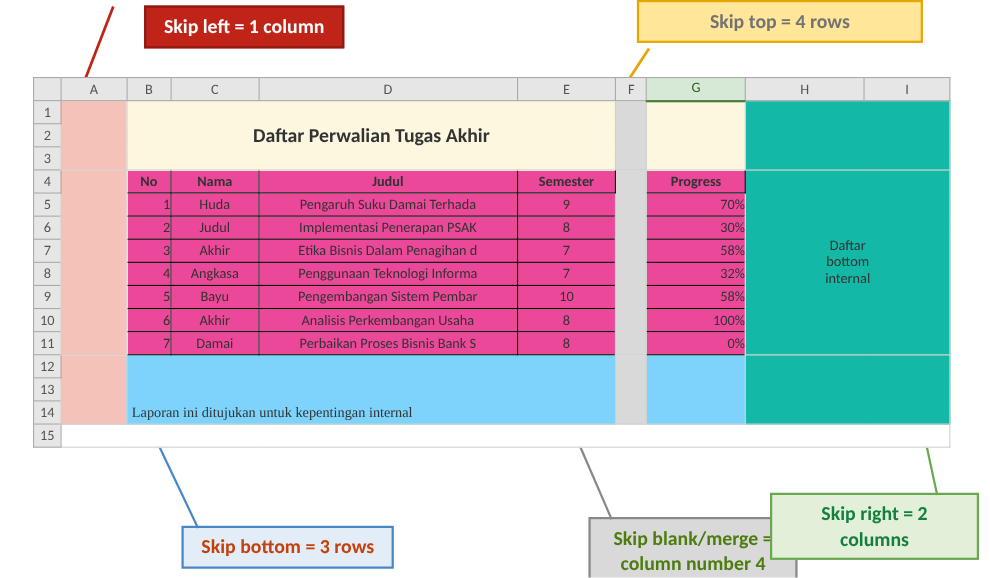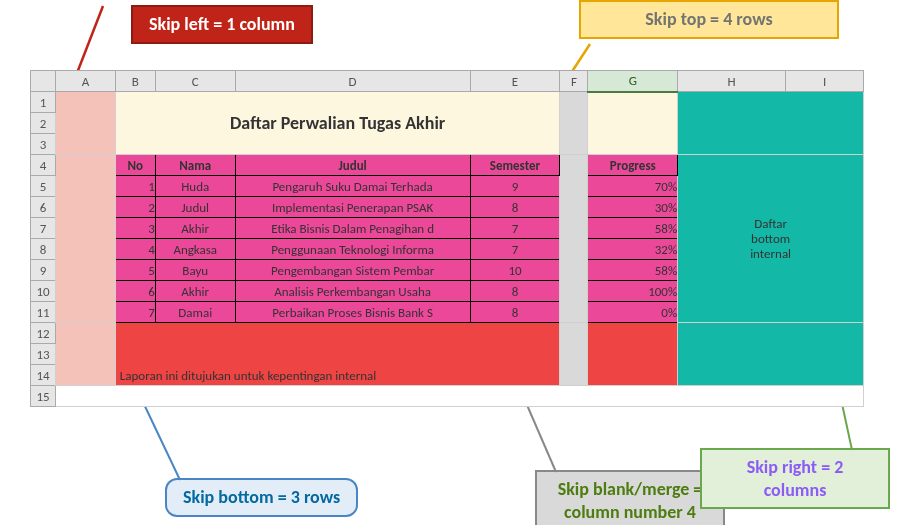--- a/index.html
+++ b/index.html
@@ -50,42 +50,42 @@
   }
   .cell { padding: 2px 4px; text-align: left; white-space: nowrap; overflow: hidden; }
   .cell.center { text-align: center; }
   .cell.right  { text-align: right; }
   .cell.bold   { font-weight: bold; }
 
   
   .region-skipleft  { background: #f4c2b8; }
   .region-skiptop   { background: #fdf7e0; }
   .region-skipright { background: #14b8a6; }
-  .region-skipbot   { background: #ef4444; }
+  .region-skipbot   { background: #7dd3fc; font-family: Liberation Serif, serif; }
   .region-mergecol  { background: #d9d9d9; }
   .region-body      { background: #ec4899; }
 
   .databorder { border: 1px solid #000 !important; }
 
   
   .callout {
     position: absolute;
     border: 2px solid;
     padding: 6px 16px;
     font-weight: bold;
     font-size: 18px;
     line-height: 1.25;
     text-align: center;
     box-sizing: border-box;
   }
   .co-red    { background:#c02418; border-color:#8e1a12; color:#fff; }
   .co-orange { background:#ffe699; border-color:#e6a500; color:#737373; }
-  .co-blue   { background:#e2edf7; border-color:#4a86c5; color:#0369a1;border-radius:12px; }
+  .co-blue   { background:#e2edf7; border-color:#4a86c5; color:#c2410c; }
   .co-gray   { background:#d9d9d9; border-color:#888;    color:#4d7c0f; }
-  .co-green  { background:#e2efd9; border-color:#6aa84f; color:#8b5cf6; }
+  .co-green  { background:#e2efd9; border-color:#6aa84f; color:#15803d; }
 
   svg.lines { position:absolute; left:0; top:0; pointer-events:none; }
 </style>
 </head>
 <body>
 
 <div class="stage">
 
   <div class="callout co-red" style="left:131px; top:5px;">
     <span>Skip left = 1 column</span>

